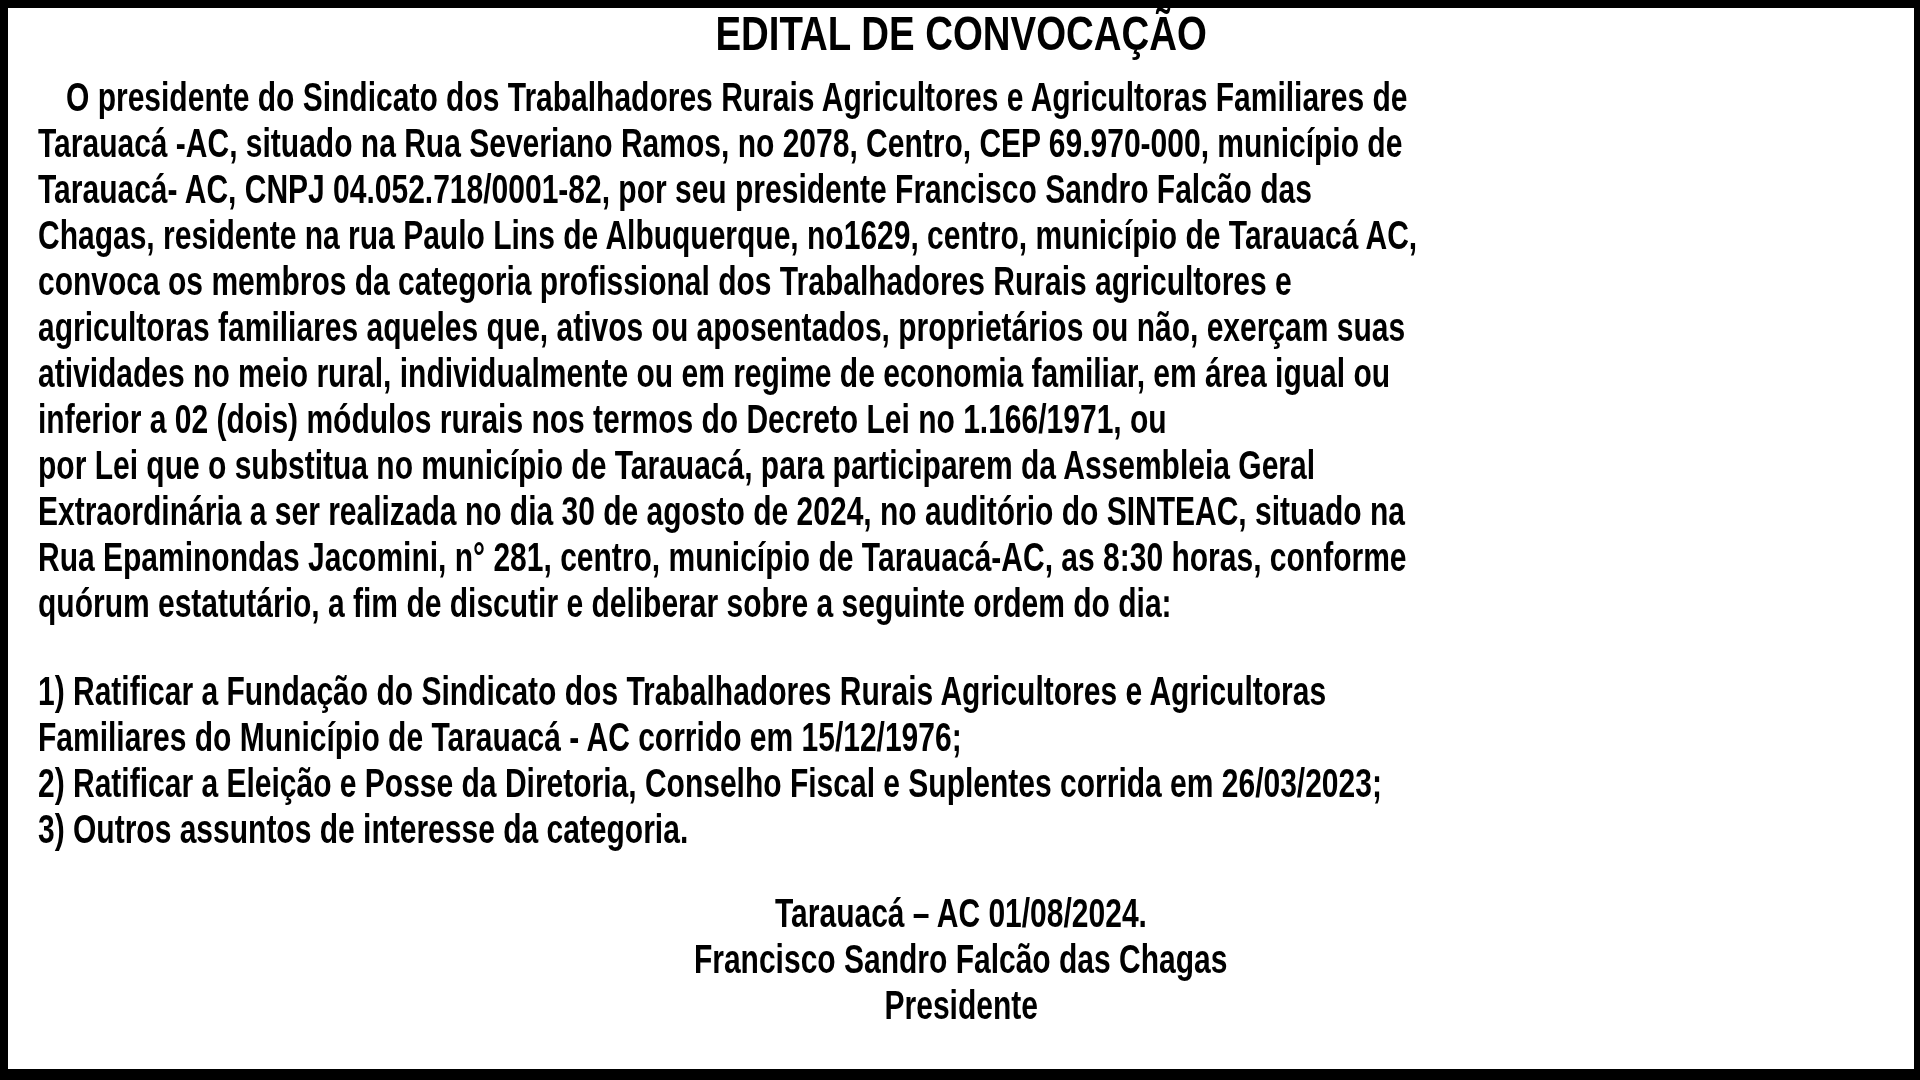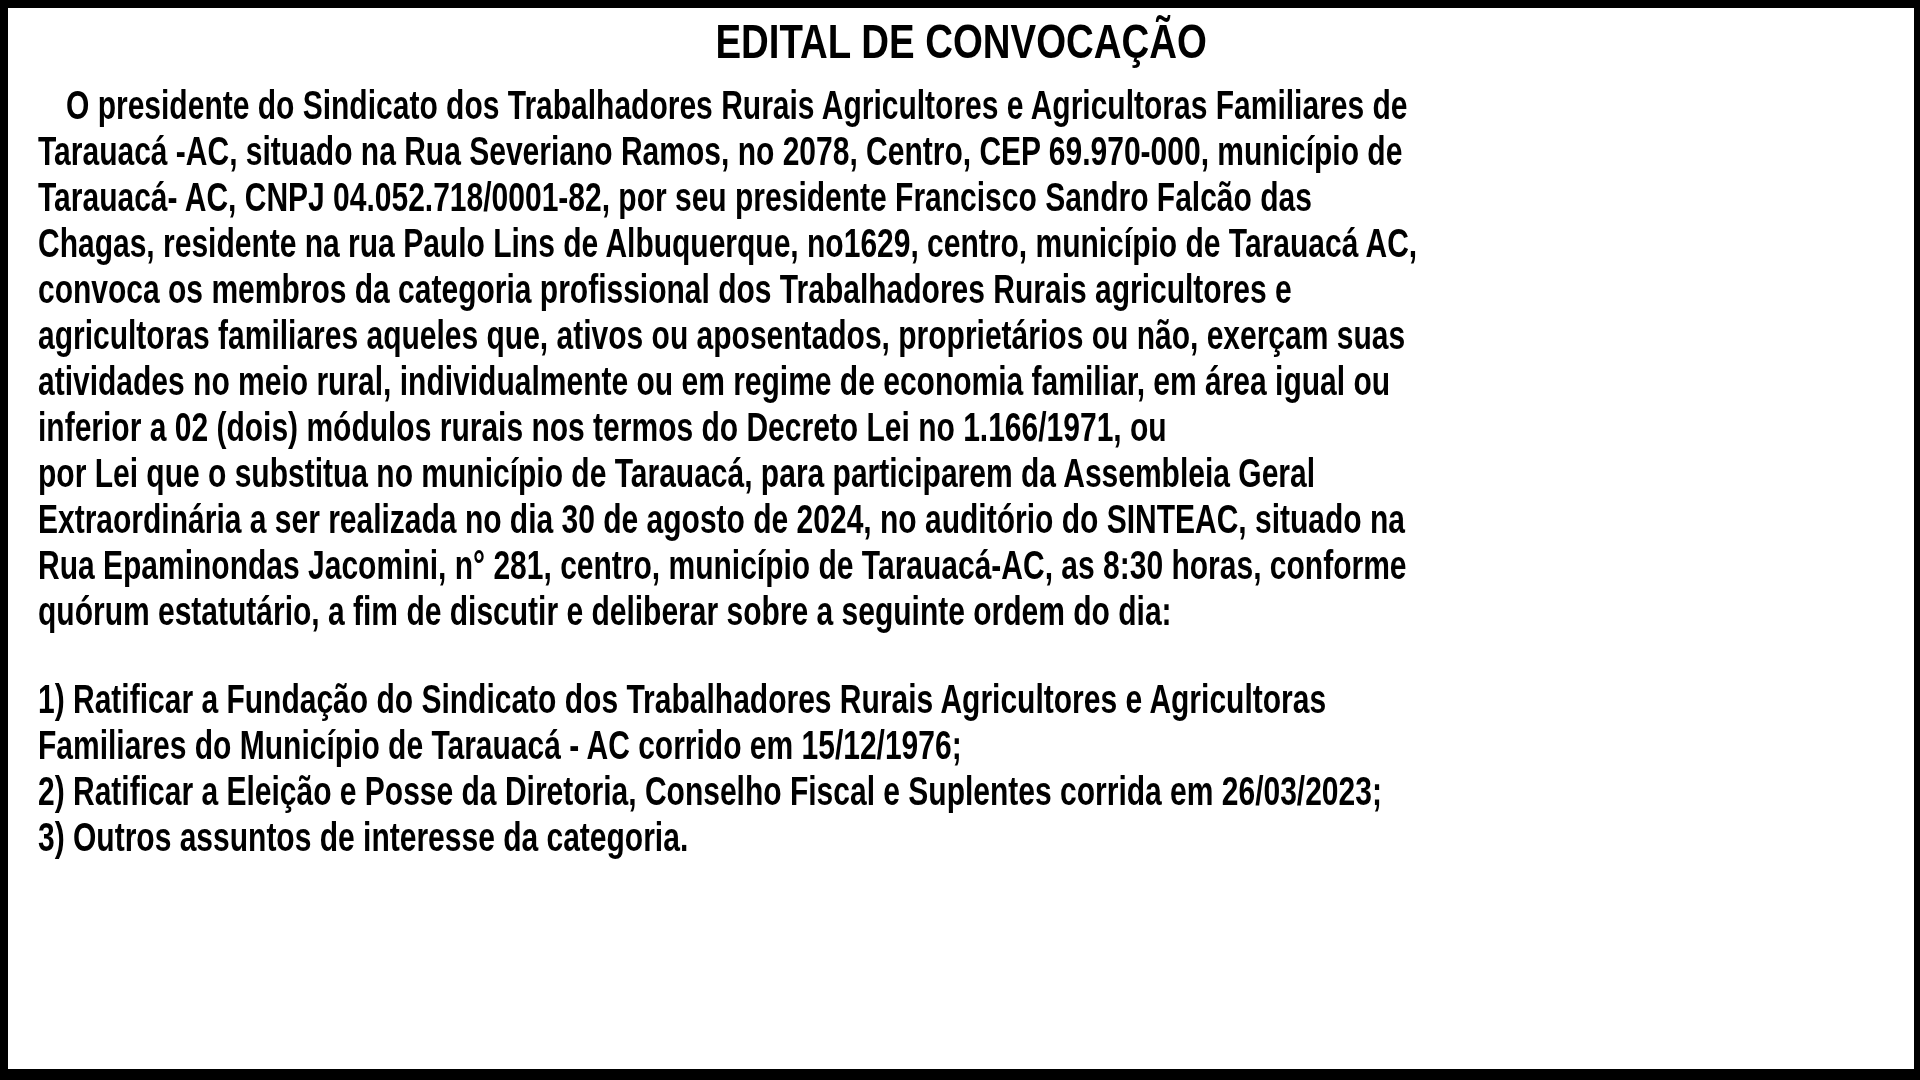--- a/index.html
+++ b/index.html
@@ -12,21 +12,21 @@
     width: 1920px;
     height: 1080px;
     background: #ffffff;
     border-style: solid;
     border-color: #000000;
     border-width: 8px 6px 11px 8px;
     overflow: hidden;
     font-family: "Liberation Sans", "DejaVu Sans", sans-serif;
     font-weight: bold;
     color: #000000;
-    padding-top: 10px;
+    padding-top: 2px;
   }
   .line {
     white-space: nowrap;
     font-size: 40px;
     line-height: 46px;
     letter-spacing: 0px;
   }
   
   .left {
     margin-left: 30px;
@@ -82,14 +82,23 @@
 
   <div class="gap-block1"></div>
 
   <div class="line left">1) Ratificar a Fundação do Sindicato dos Trabalhadores Rurais Agricultores e Agricultoras</div>
   <div class="line left">Familiares do Município de Tarauacá - AC corrido em 15/12/1976;</div>
   <div class="line left">2) Ratificar a Eleição e Posse da Diretoria, Conselho Fiscal e Suplentes corrida em 26/03/2023;</div>
   <div class="line left">3) Outros assuntos de interesse da categoria.</div>
 
   <div class="gap-block2"></div>
 
+  <div class="line center">
+    <span class="cx">Tarauacá – AC 01/08/2024.</span>
+  </div>
+  <div class="line center">
+    <span class="cx">Francisco Sandro Falcão das Chagas</span>
+  </div>
+  <div class="line center">
+    <span class="cx">Presidente</span>
+  </div>
 
 </div>
 
 </body></html>

